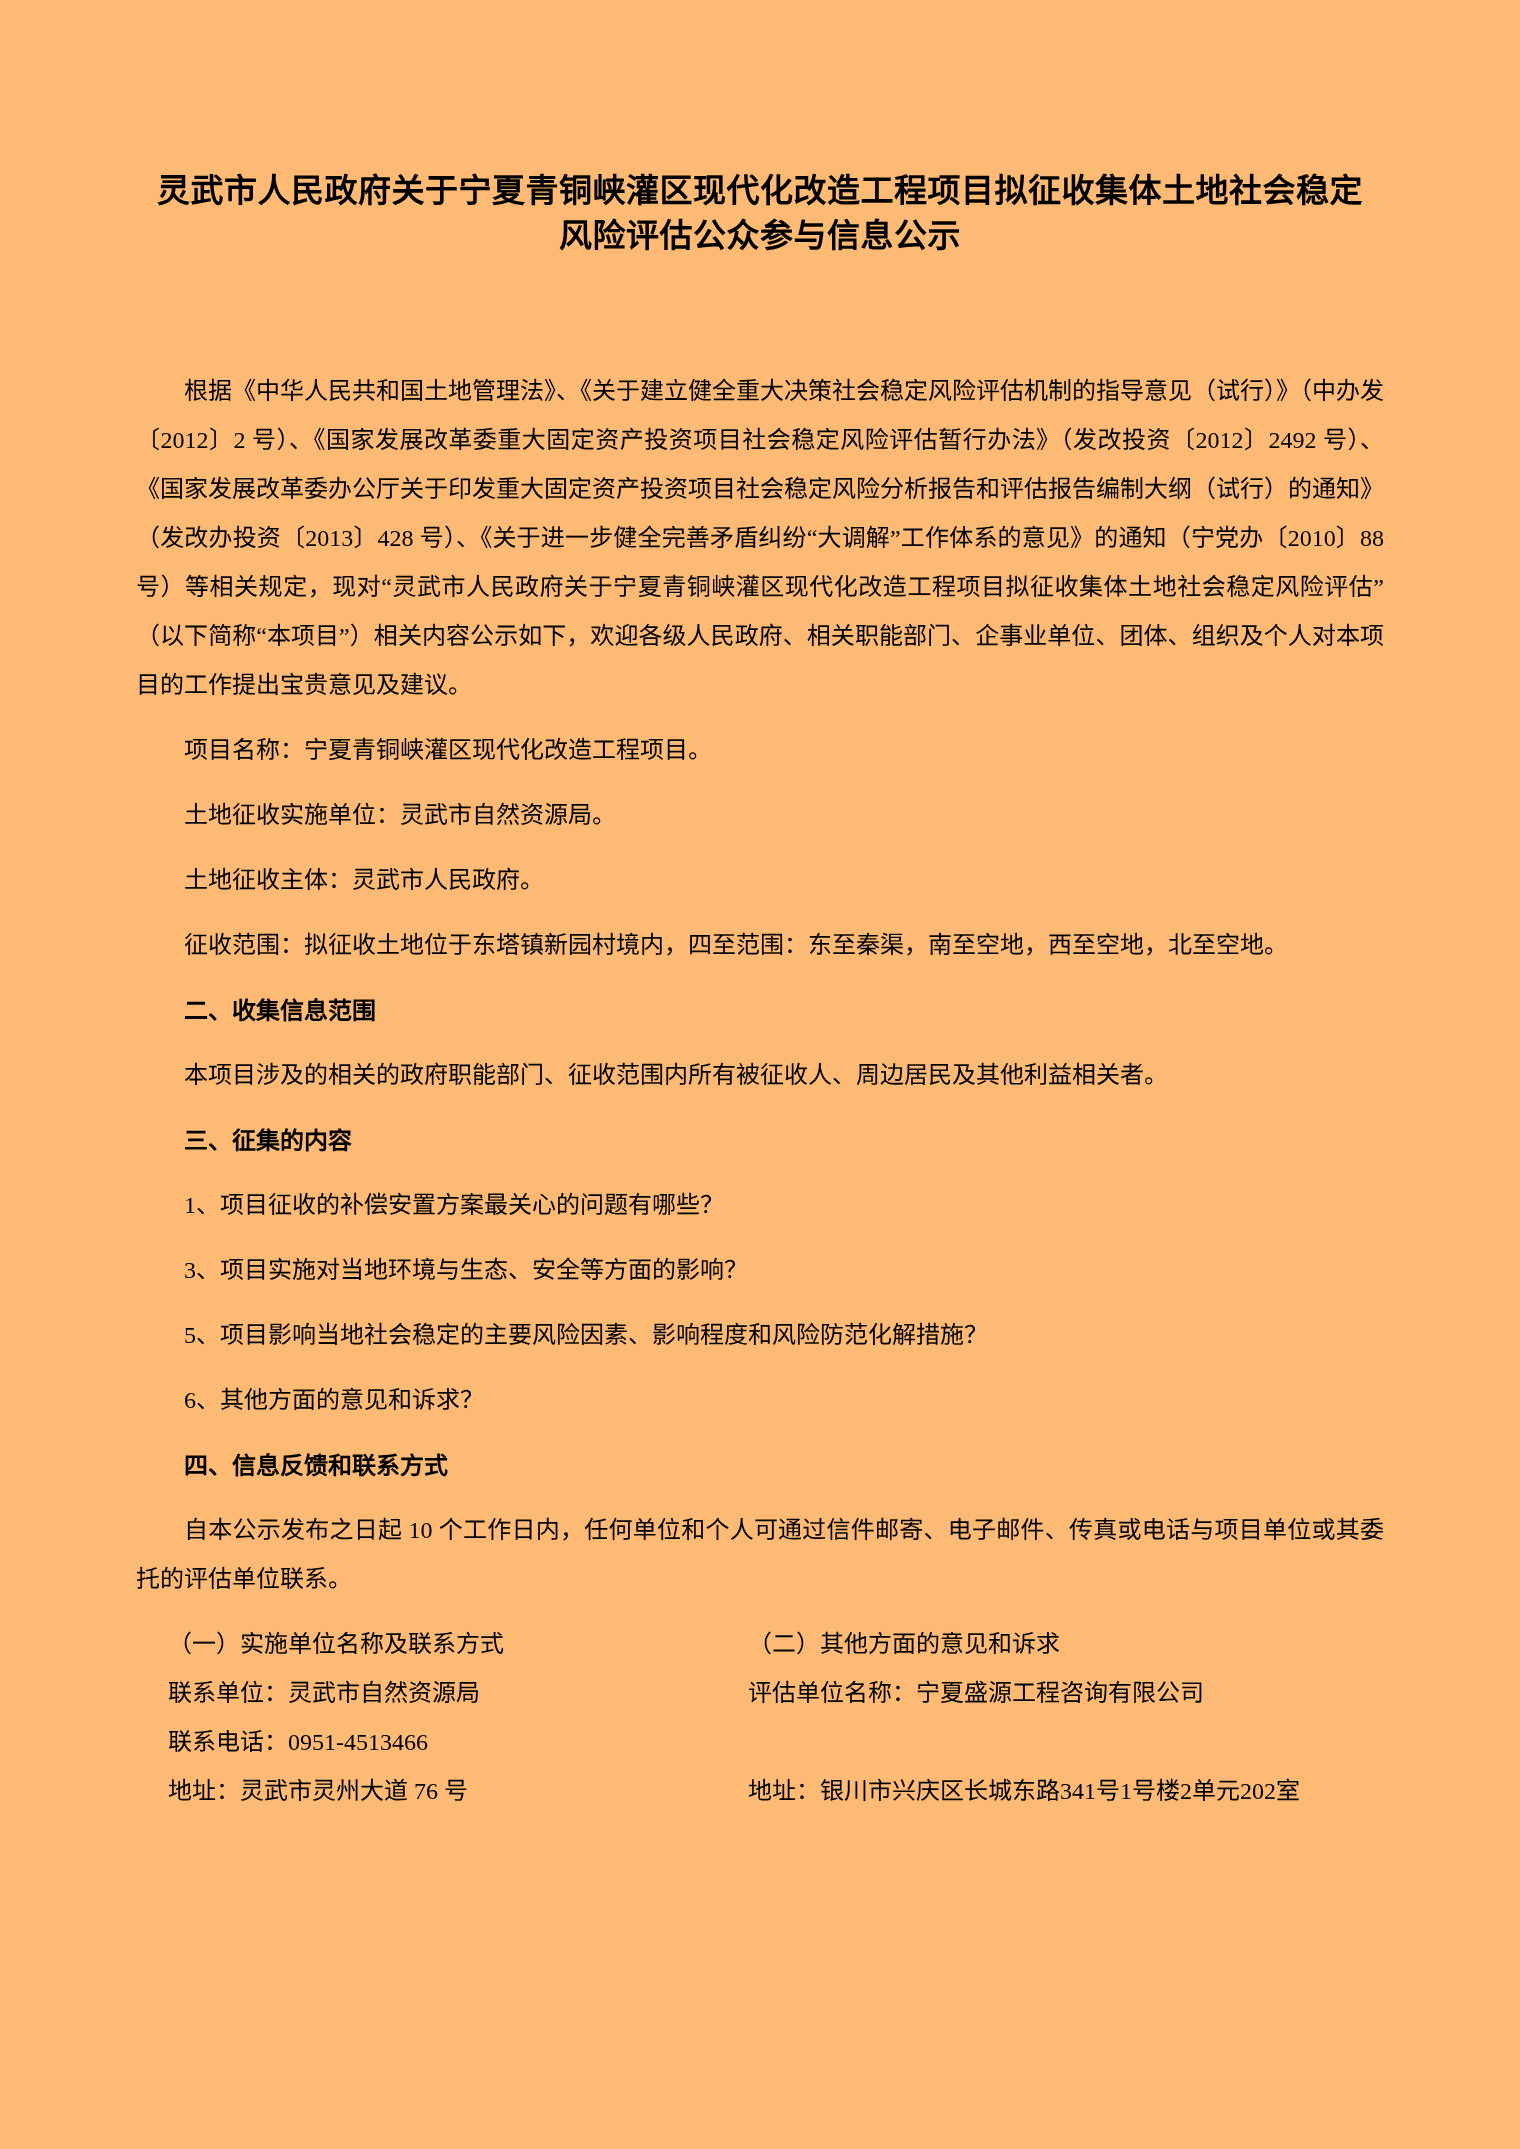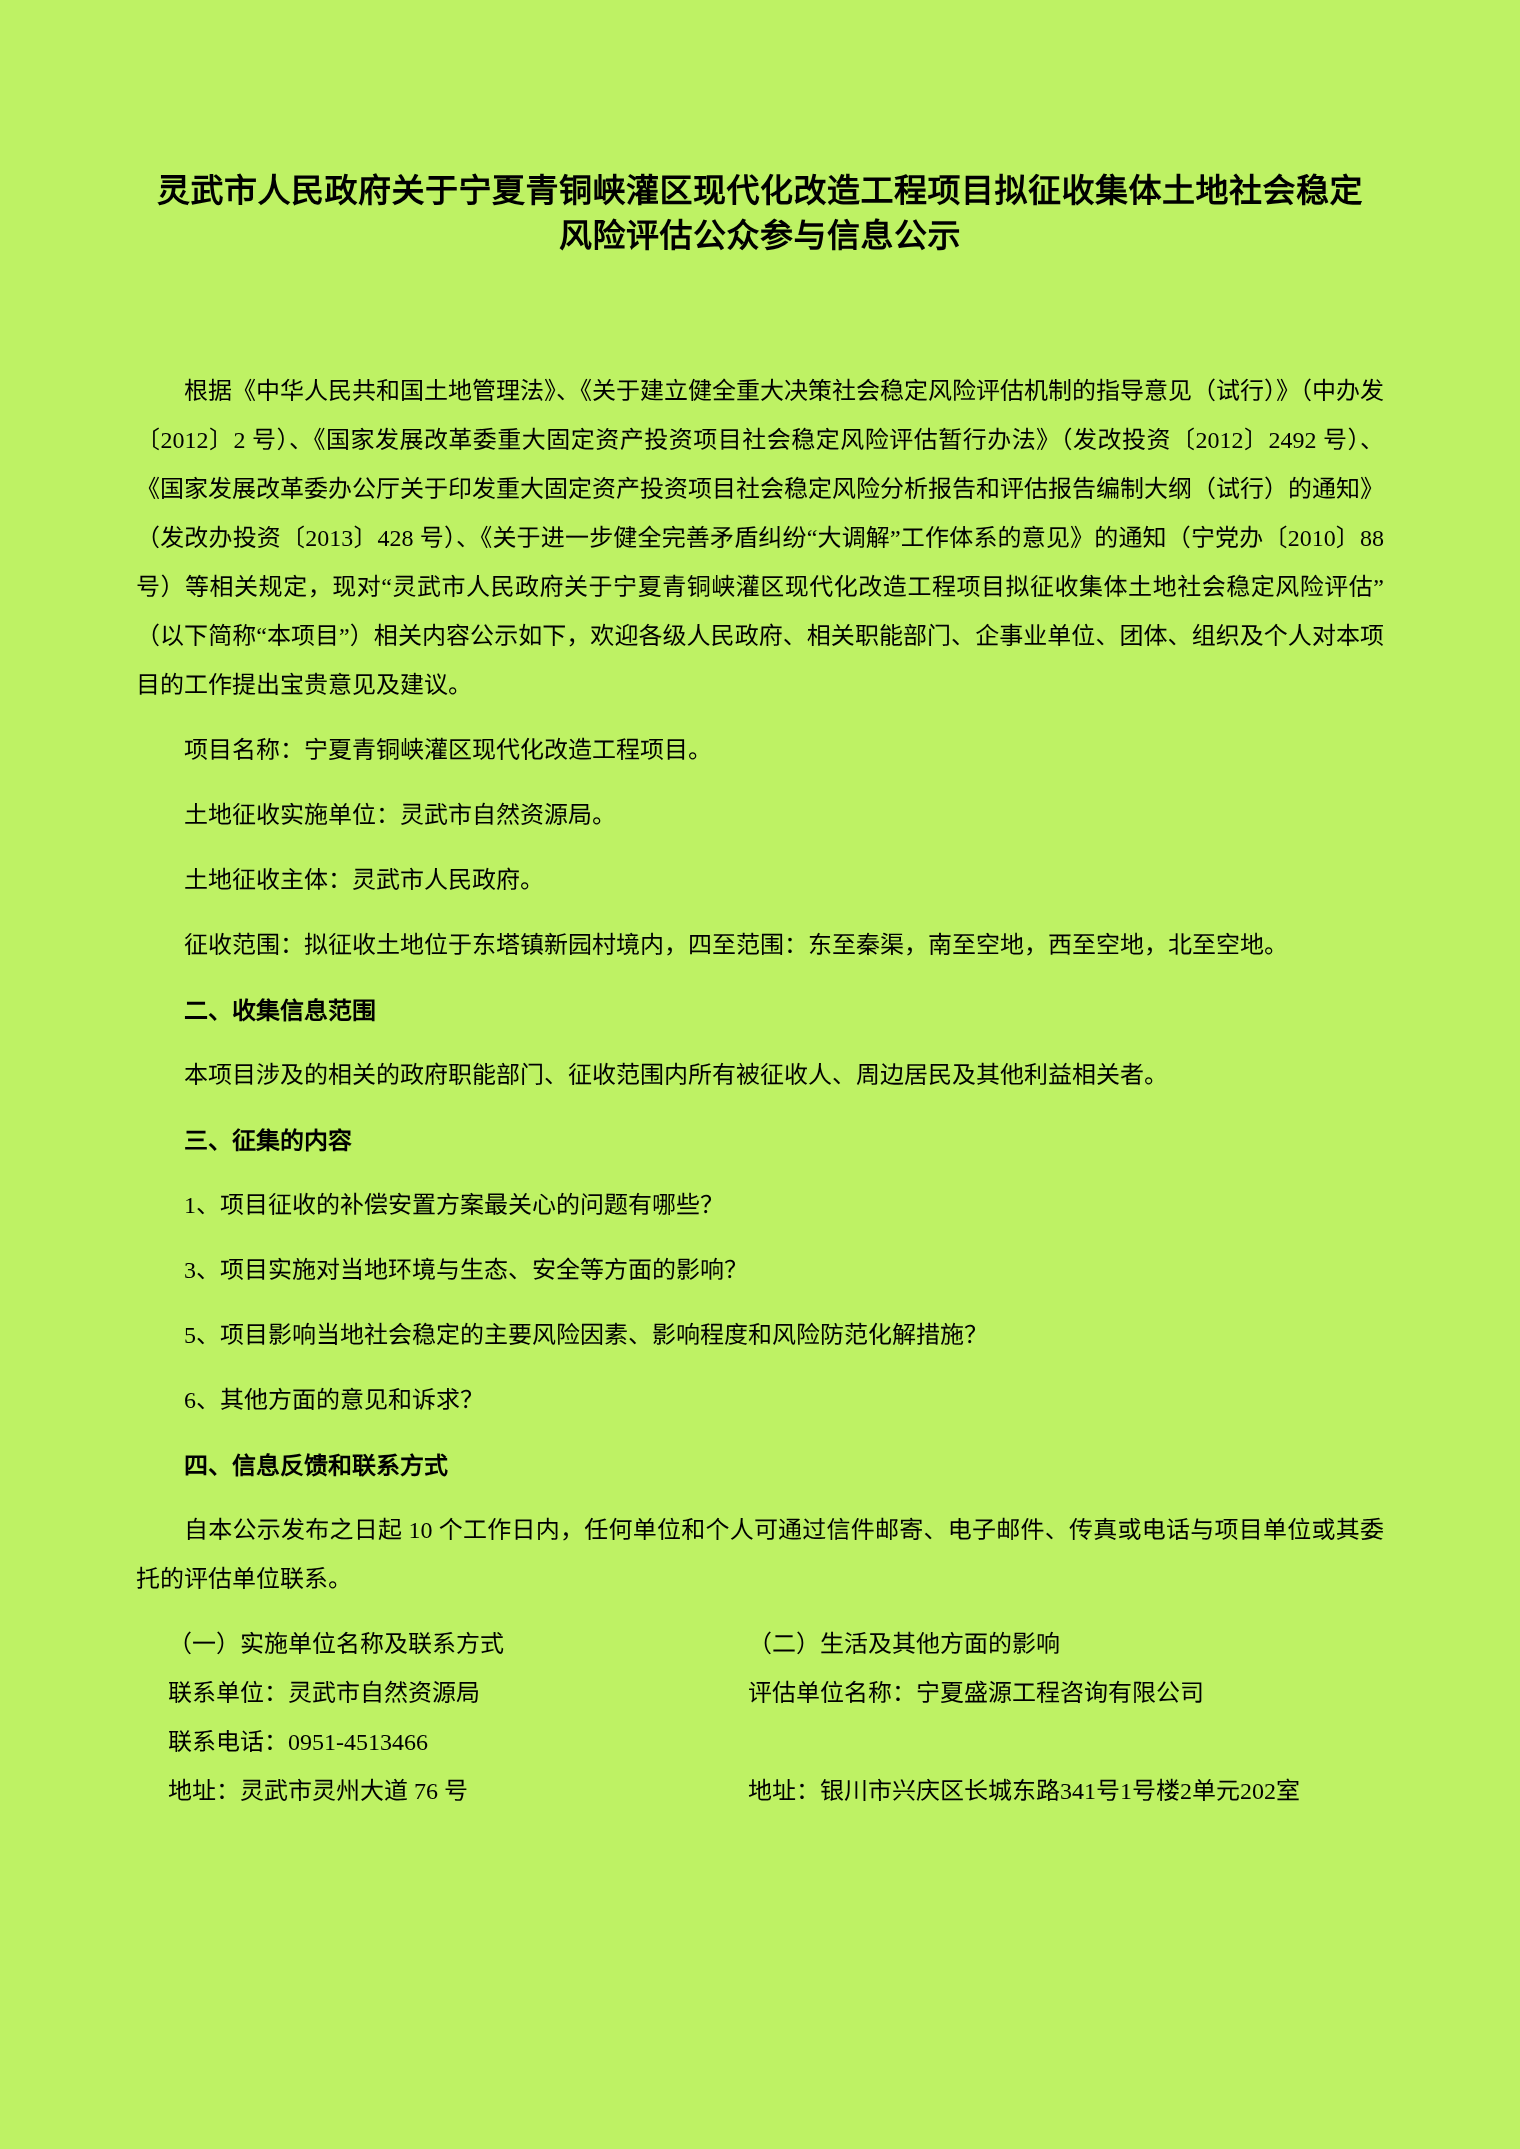--- a/index.html
+++ b/index.html
@@ -1,20 +1,20 @@
 <!DOCTYPE html>
 <html lang="zh-CN"><head>
 <meta charset="utf-8">
 <style>
   html, body { margin: 0; padding: 0; background: #ffffff; }
   .page {
     position: relative;
     width: 1520px;
     height: 2149px;
-    background: #bef264;
+    background: #fdba74;
     color: #000000;
     overflow: hidden;
   }
   .doc-title {
     position: absolute;
     top: 168px;
     left: 110px;
     width: 1300px;
     margin: 0;
     text-align: center;
@@ -88,21 +88,21 @@
     <p class="stmt">1、项目征收的补偿安置方案最关心的问题有哪些？</p>
     <p class="stmt">3、项目实施对当地环境与生态、安全等方面的影响？</p>
     <p class="stmt">5、项目影响当地社会稳定的主要风险因素、影响程度和风险防范化解措施？</p>
     <p class="stmt">6、其他方面的意见和诉求？</p>
 
     <h2 class="sec-heading">四、信息反馈和联系方式</h2>
     <p class="para">自本公示发布之日起 10 个工作日内，任何单位和个人可通过信件邮寄、电子邮件、传真或电话与项目单位或其委托的评估单位联系。</p>
 
     <div class="contact-row">
       <span>（一）实施单位名称及联系方式</span>
-      <span class="right-cell">（二）生活及其他方面的影响</span>
+      <span class="right-cell">（二）其他方面的意见和诉求</span>
     </div>
 
     <div class="contact-row">
       <span>联系单位：灵武市自然资源局</span>
       <span class="right-cell">评估单位名称：宁夏盛源工程咨询有限公司</span>
     </div>
 
 
     <div class="contact-row">
       <span>联系电话：0951-4513466</span>

